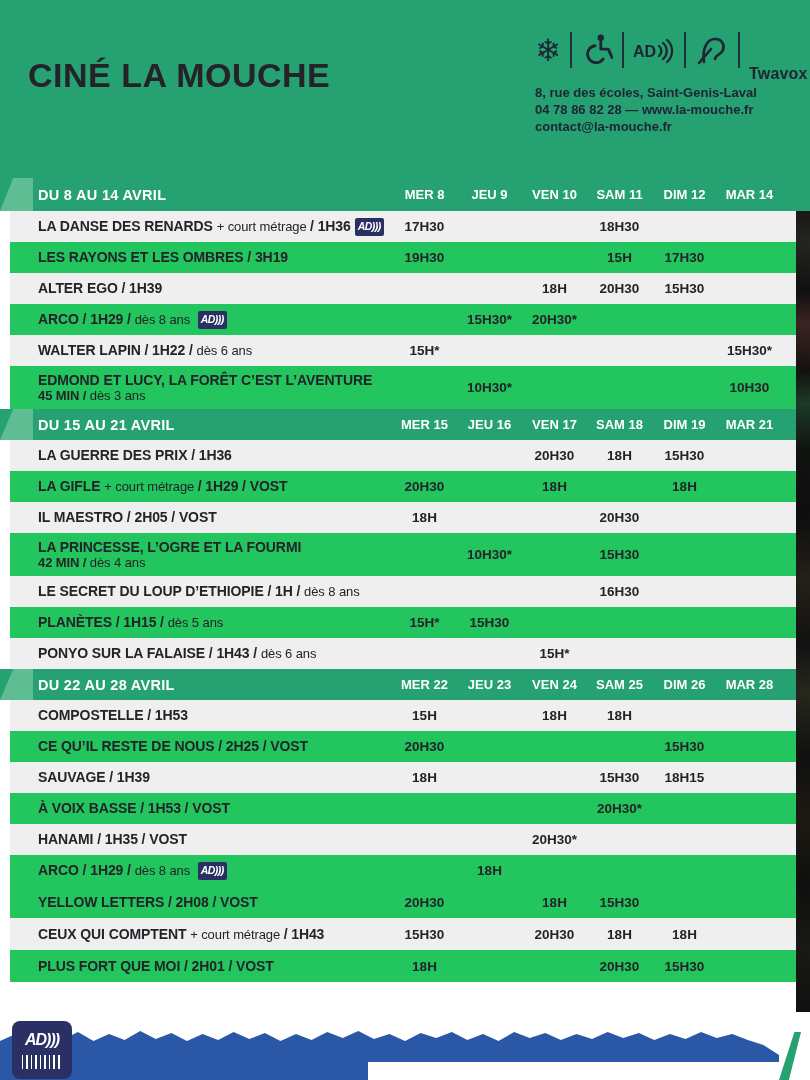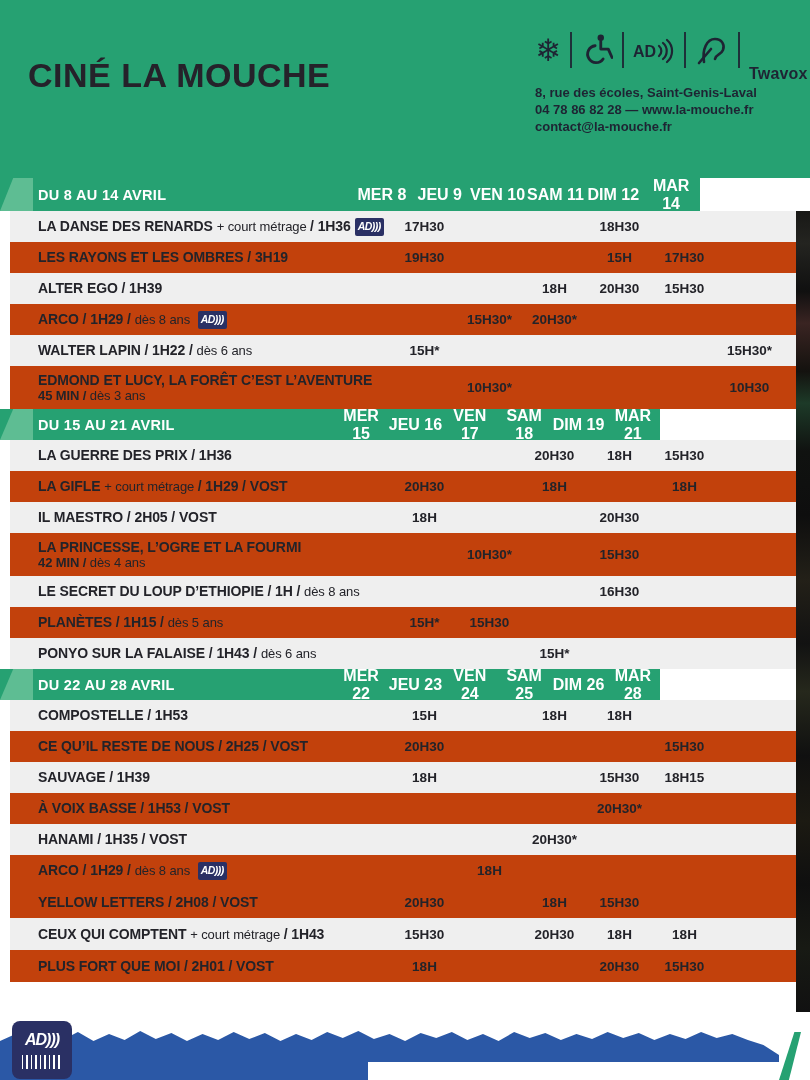--- a/index.html
+++ b/index.html
@@ -21,29 +21,29 @@
   .hero h1{position:absolute;left:28px;top:56px;margin:0;font-size:34px;font-weight:bold;
     letter-spacing:.5px;color:#25222A;}
   .hero-right{position:absolute;left:535px;top:28px;color:var(--navyink);}
   .icons-row{display:flex;align-items:center;height:44px;}
   .icon-sep{width:2px;height:36px;background:var(--navyink);margin:0 9px;opacity:.9;}
   .glyph-snow{font-family:"DejaVu Sans",sans-serif;font-size:31px;font-weight:bold;line-height:38px;color:var(--navyink);}
   .twavox-wrap{display:flex;align-items:center;gap:5px;margin-top:48px;}
   .twavox-text{font-weight:bold;font-size:16px;letter-spacing:.2px;}
   .address{margin-top:12px;font-weight:bold;font-size:13px;line-height:17px;}
   
-  .band{position:relative;height:31px;width:660px;background:var(--green);
+  .band{position:relative;height:31px;width:796px;background:var(--green);
     display:flex;align-items:center;padding-left:38px;box-sizing:border-box;}
-  .band.first{width:700px;height:33px;}
+  .band.first{width:810px;height:33px;}
   .band::before{content:"";position:absolute;left:0;top:0;width:33px;height:100%;
     background:var(--lightgreen);clip-path:polygon(40% 0,100% 0,100% 100%,0 100%);}
   .band-label{width:354px;font-weight:bold;color:#fff;font-size:14.5px;letter-spacing:.3px;}
-  .day-cell{width:65px;text-align:center;font-weight:bold;color:#fff;font-size:16px;}
+  .day-cell{width:65px;text-align:center;font-weight:bold;color:#fff;font-size:13px;}
   .row{display:flex;align-items:center;margin-left:10px;width:786px;height:31px;
-    box-sizing:border-box;padding-left:28px;background:#c2410c;}
+    box-sizing:border-box;padding-left:28px;background:#22c55e;}
   .row.shaded{background:var(--rowgray);}
   .row.tall{height:43px;}
   .row.s4{height:32px;}
   .row-title{width:354px;font-size:14px;line-height:15px;color:var(--dark);letter-spacing:-.1px;}
   .row-title .b1{font-weight:bold;}
   .row-title .b0{font-weight:normal;font-size:13px;}
   .row-title .line2{font-size:13px;}
   .time-cell{width:65px;text-align:center;font-weight:bold;font-size:13.5px;color:var(--dark);}
   .ad-badge{display:inline-block;background:var(--adnavy);color:#fff;font-style:italic;
     font-weight:bold;font-size:10.5px;letter-spacing:-.5px;padding:1px 3px 2px 3px;

